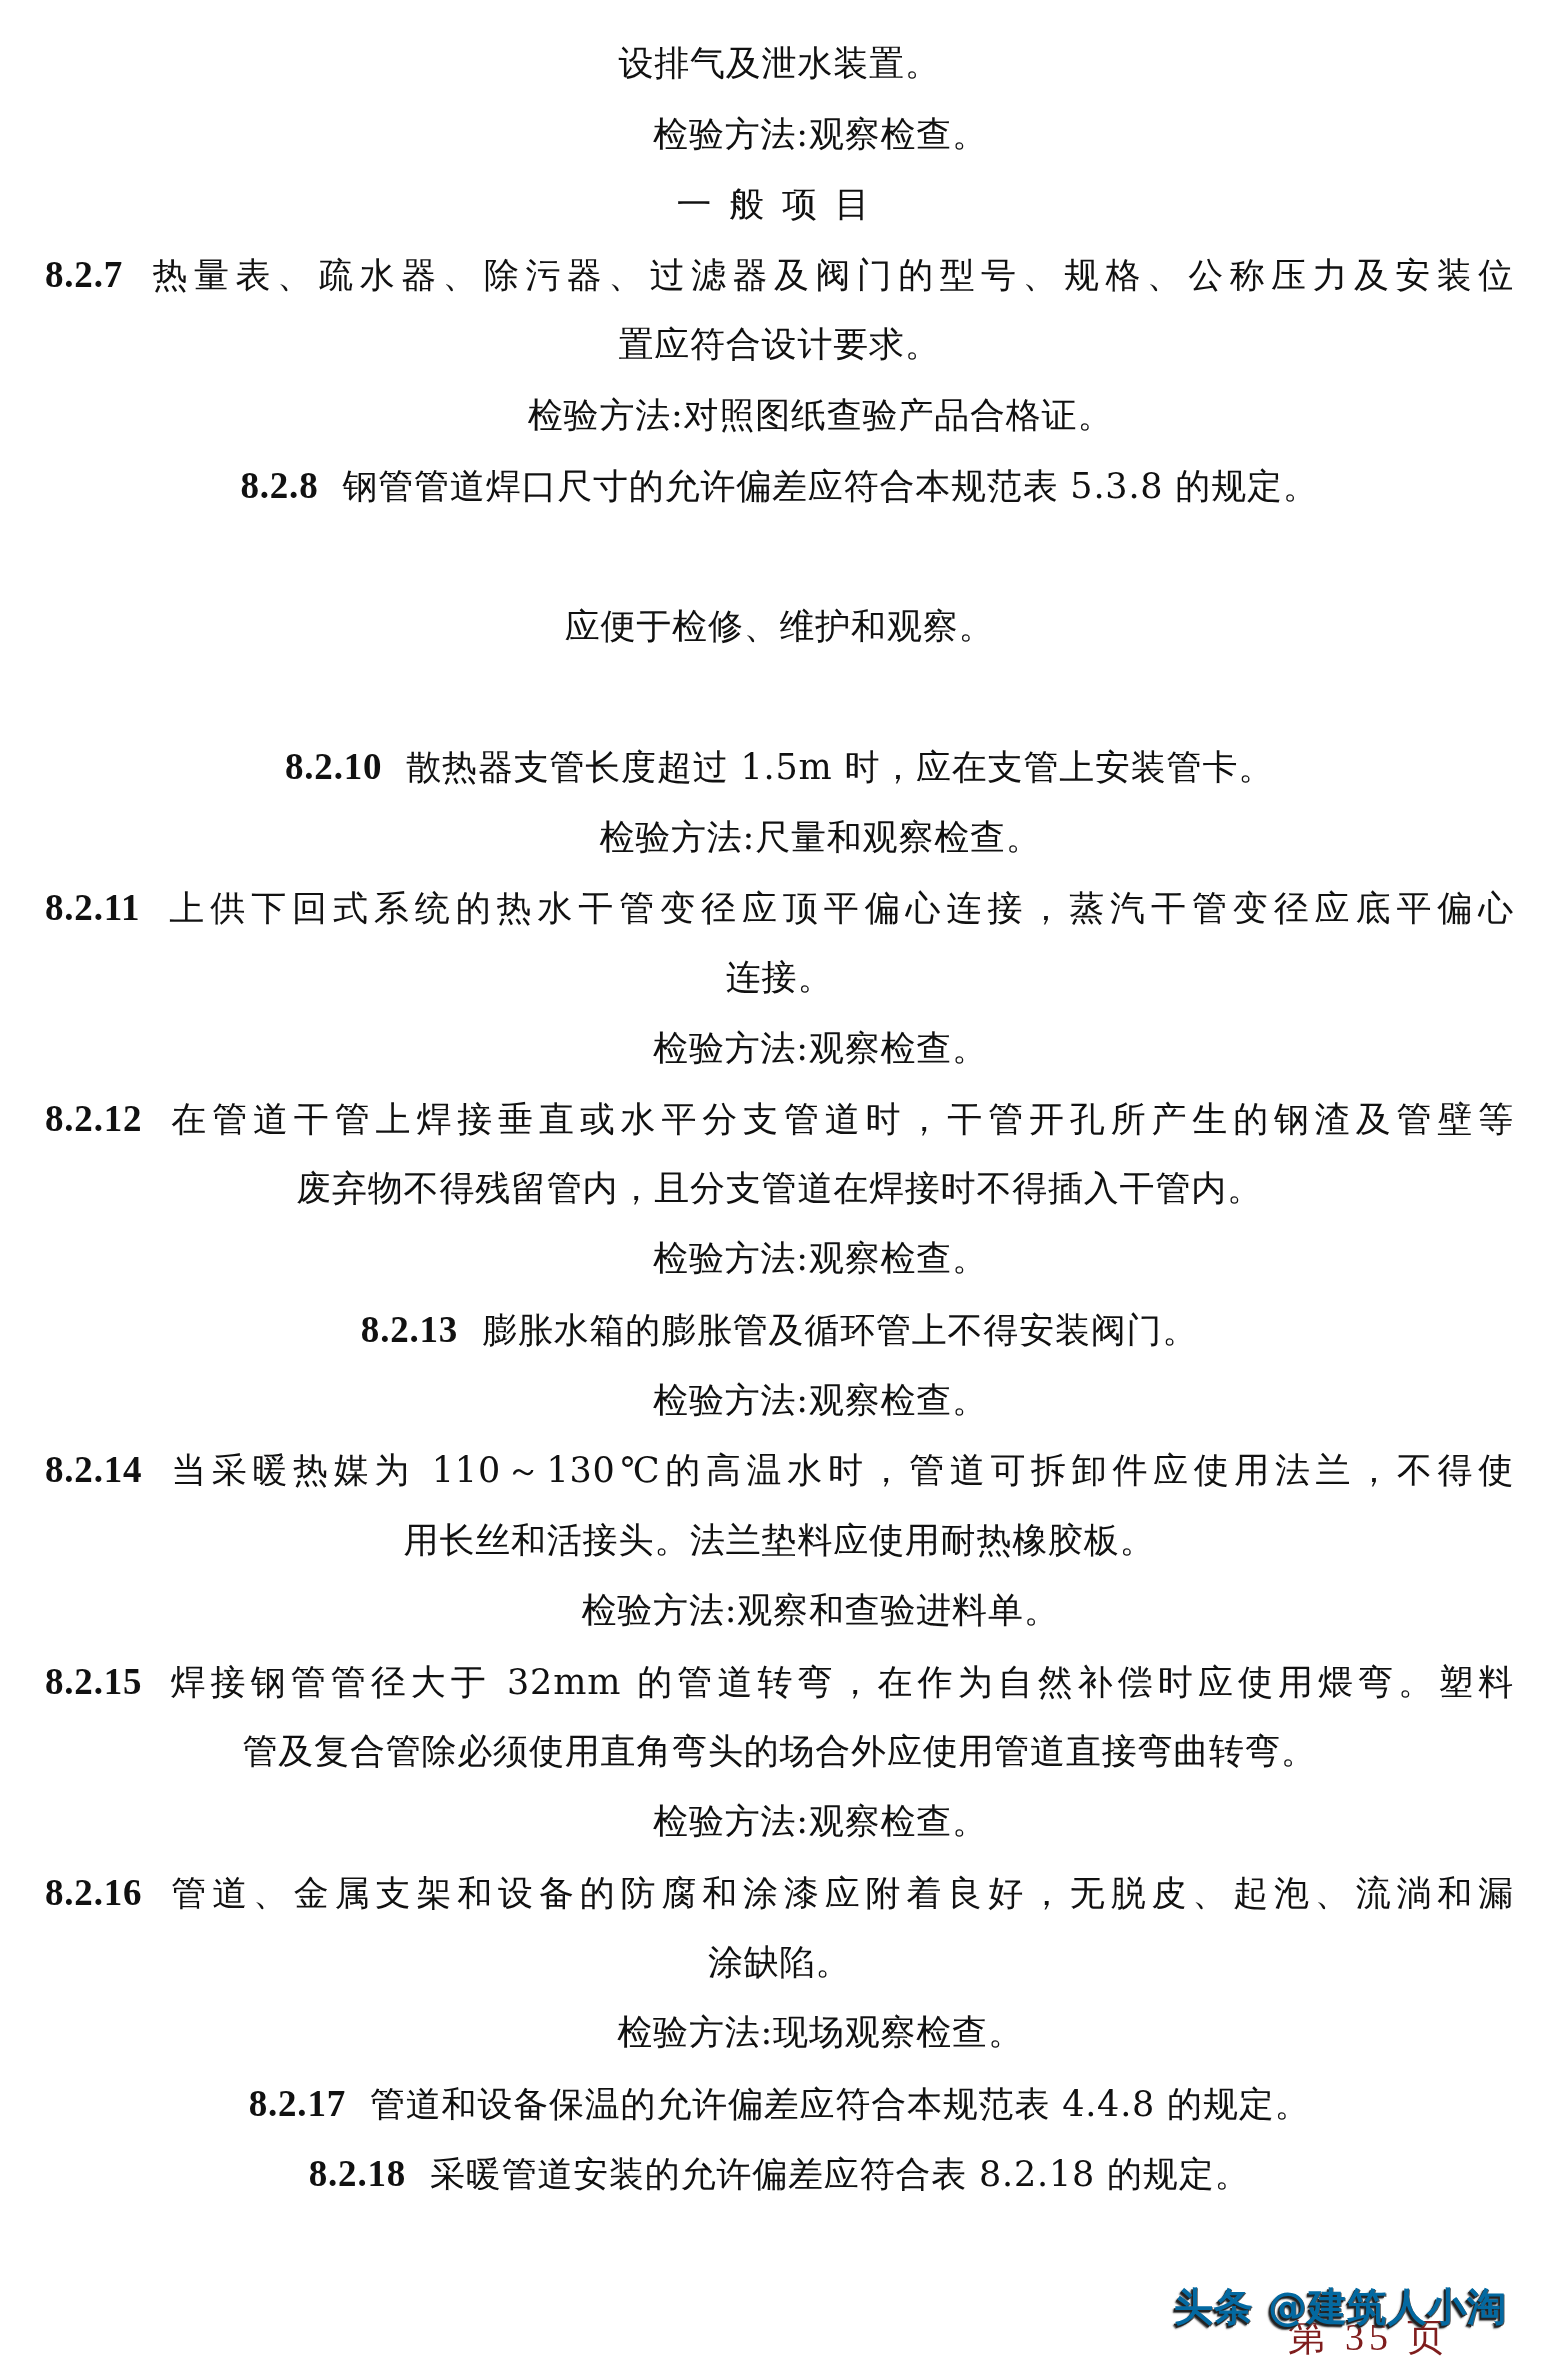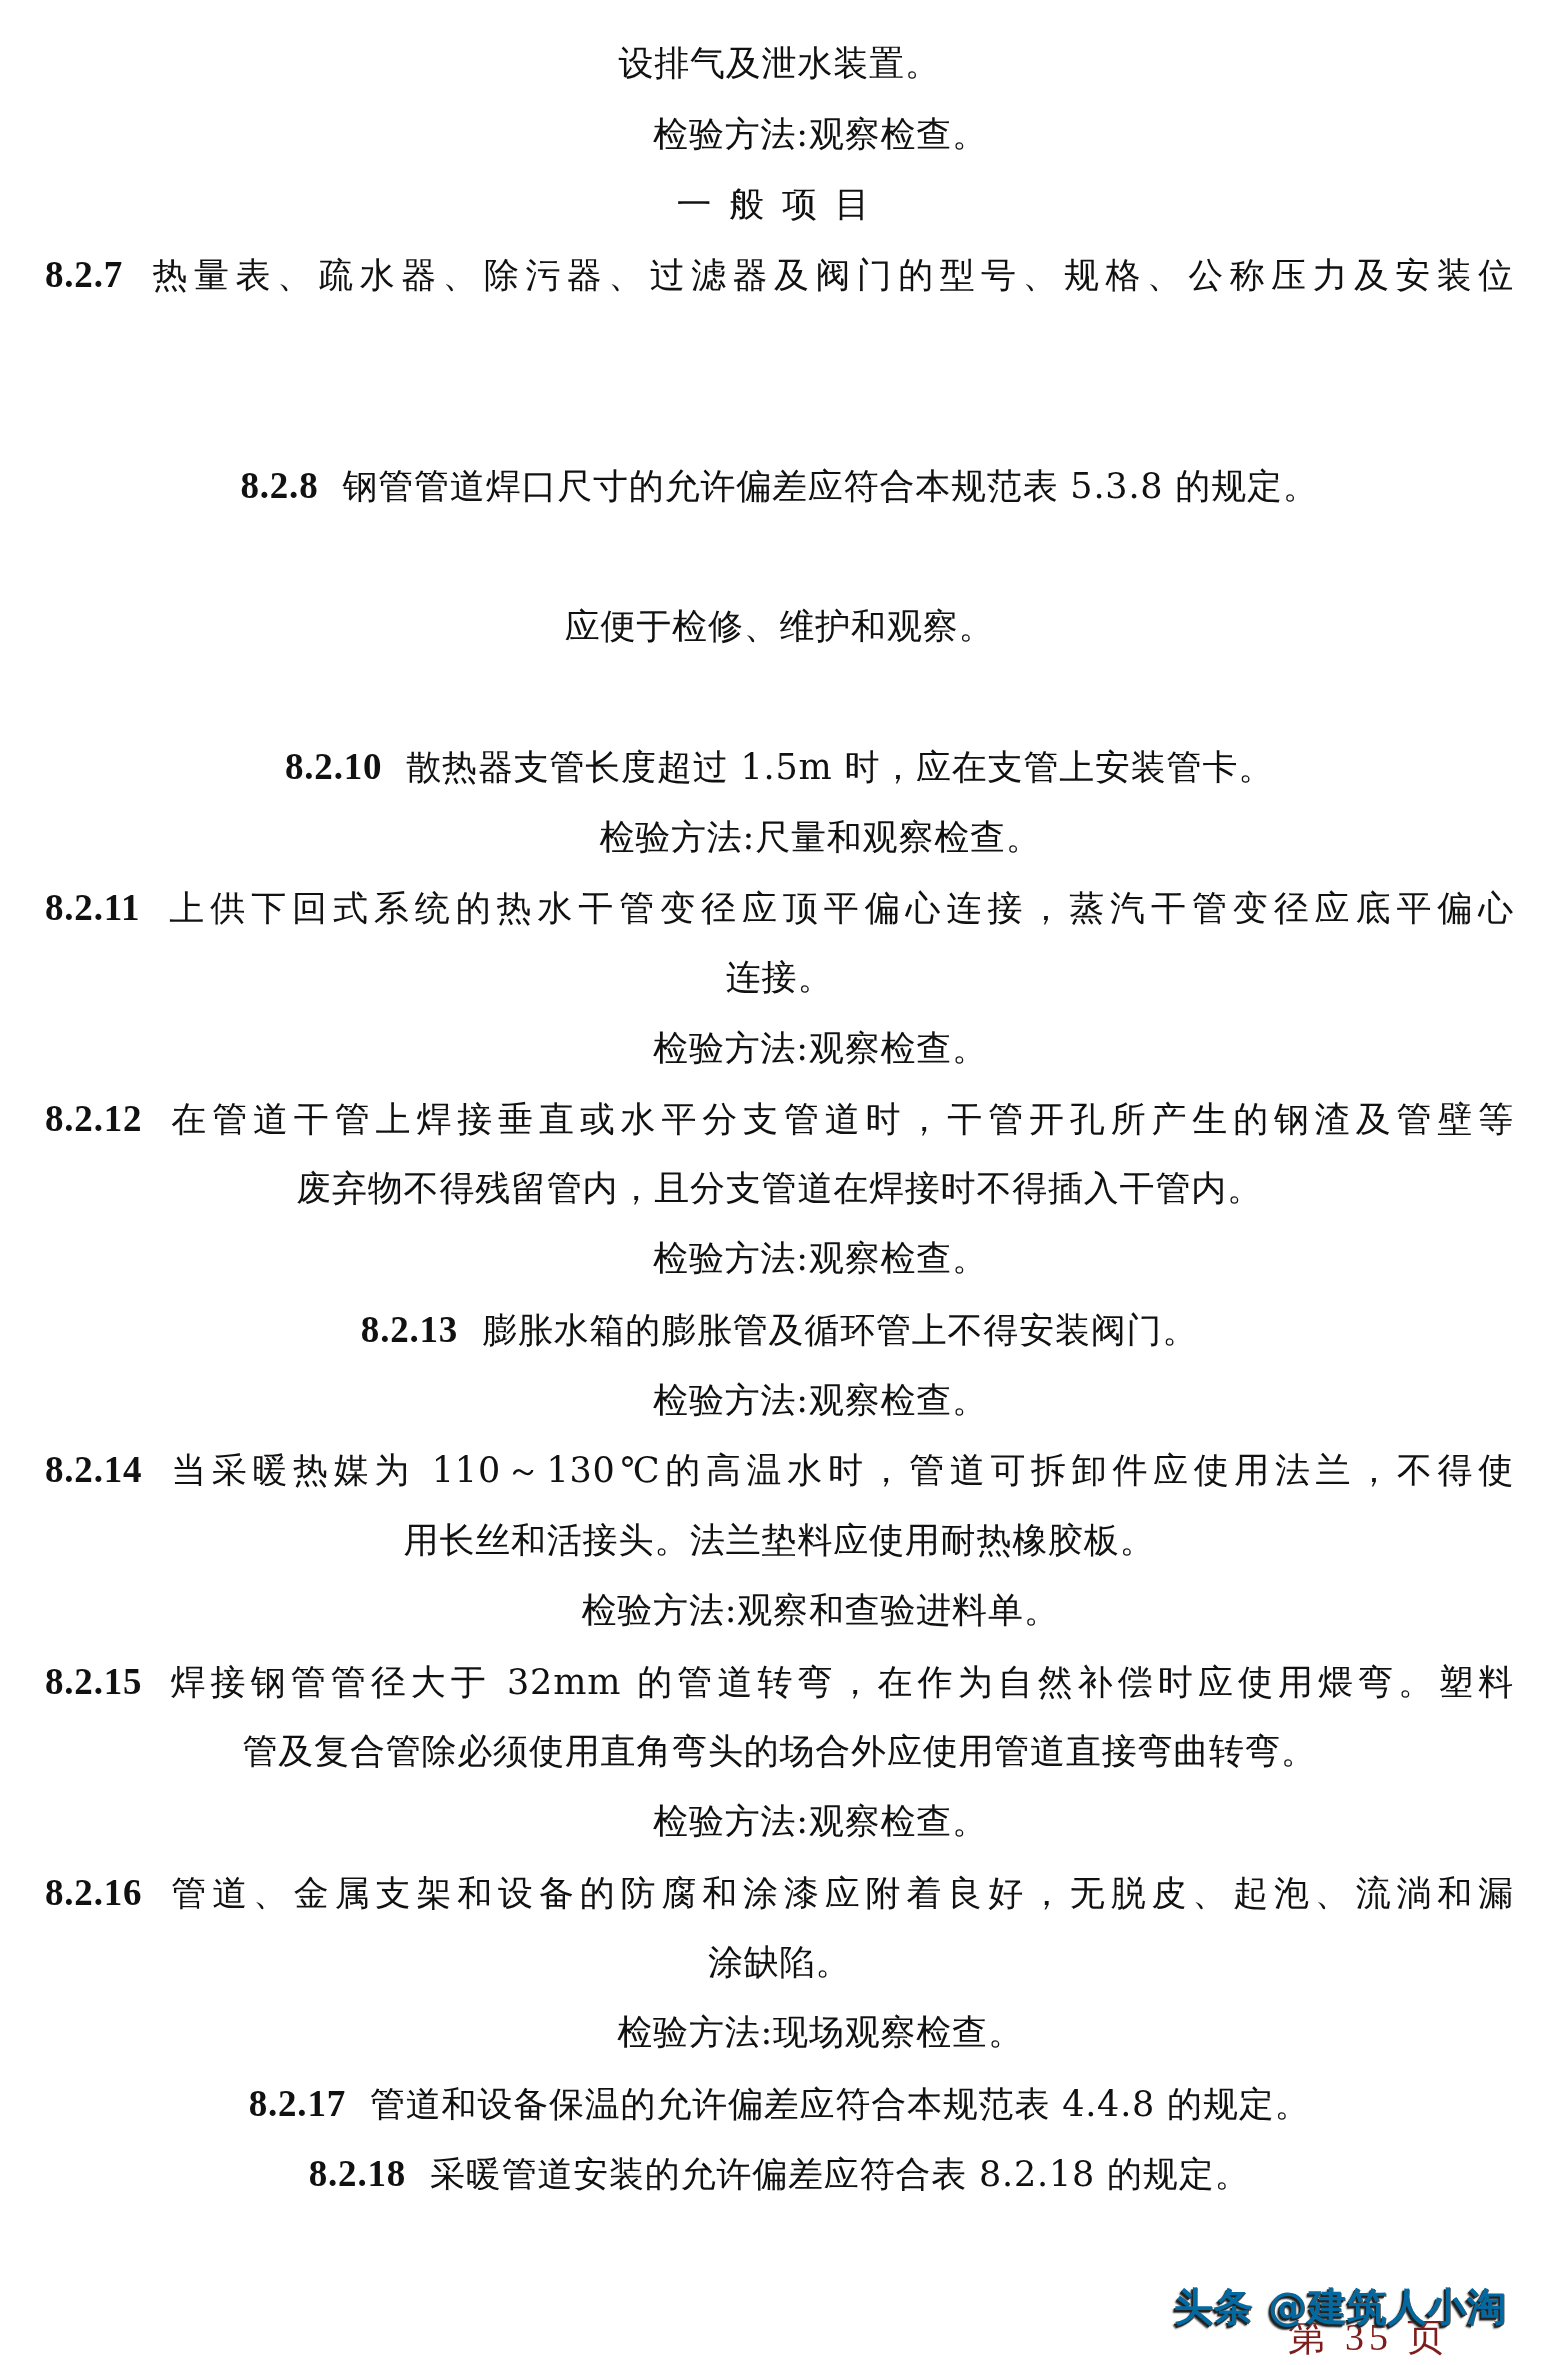--- a/index.html
+++ b/index.html
@@ -38,20 +38,22 @@
 </style>
 </head>
 <body>
 
 <div class="page">
   <div class="line" style="top:28px"><span>设排气及泄水装置。</span></div>
   <div class="line indent" style="top:99px"><span>检验方法:观察检查。</span></div>
   <div class="line center" style="top:169px"><span>一般项目</span></div>
 
   <div class="line justify" style="top:239px"><span class="num">8.2.7</span><span>热量表、疏水器、除污器、过滤器及阀门的型号、规格、公称压力及安装位</span></div>
+  <div class="line" style="top:309px"><span>置应符合设计要求。</span></div>
+  <div class="line indent" style="top:380px"><span>检验方法:对照图纸查验产品合格证。</span></div>
 
   <div class="line" style="top:450px"><span class="num">8.2.8</span><span>钢管管道焊口尺寸的允许偏差应符合本规范表 5.3.8 的规定。</span></div>
 
   <div class="line" style="top:591px"><span>应便于检修、维护和观察。</span></div>
 
   <div class="line" style="top:731px"><span class="num">8.2.10</span><span>散热器支管长度超过 1.5m 时，应在支管上安装管卡。</span></div>
   <div class="line indent" style="top:802px"><span>检验方法:尺量和观察检查。</span></div>
 
   <div class="line justify" style="top:872px"><span class="num">8.2.11</span><span>上供下回式系统的热水干管变径应顶平偏心连接，蒸汽干管变径应底平偏心</span></div>
   <div class="line" style="top:942px"><span>连接。</span></div>

